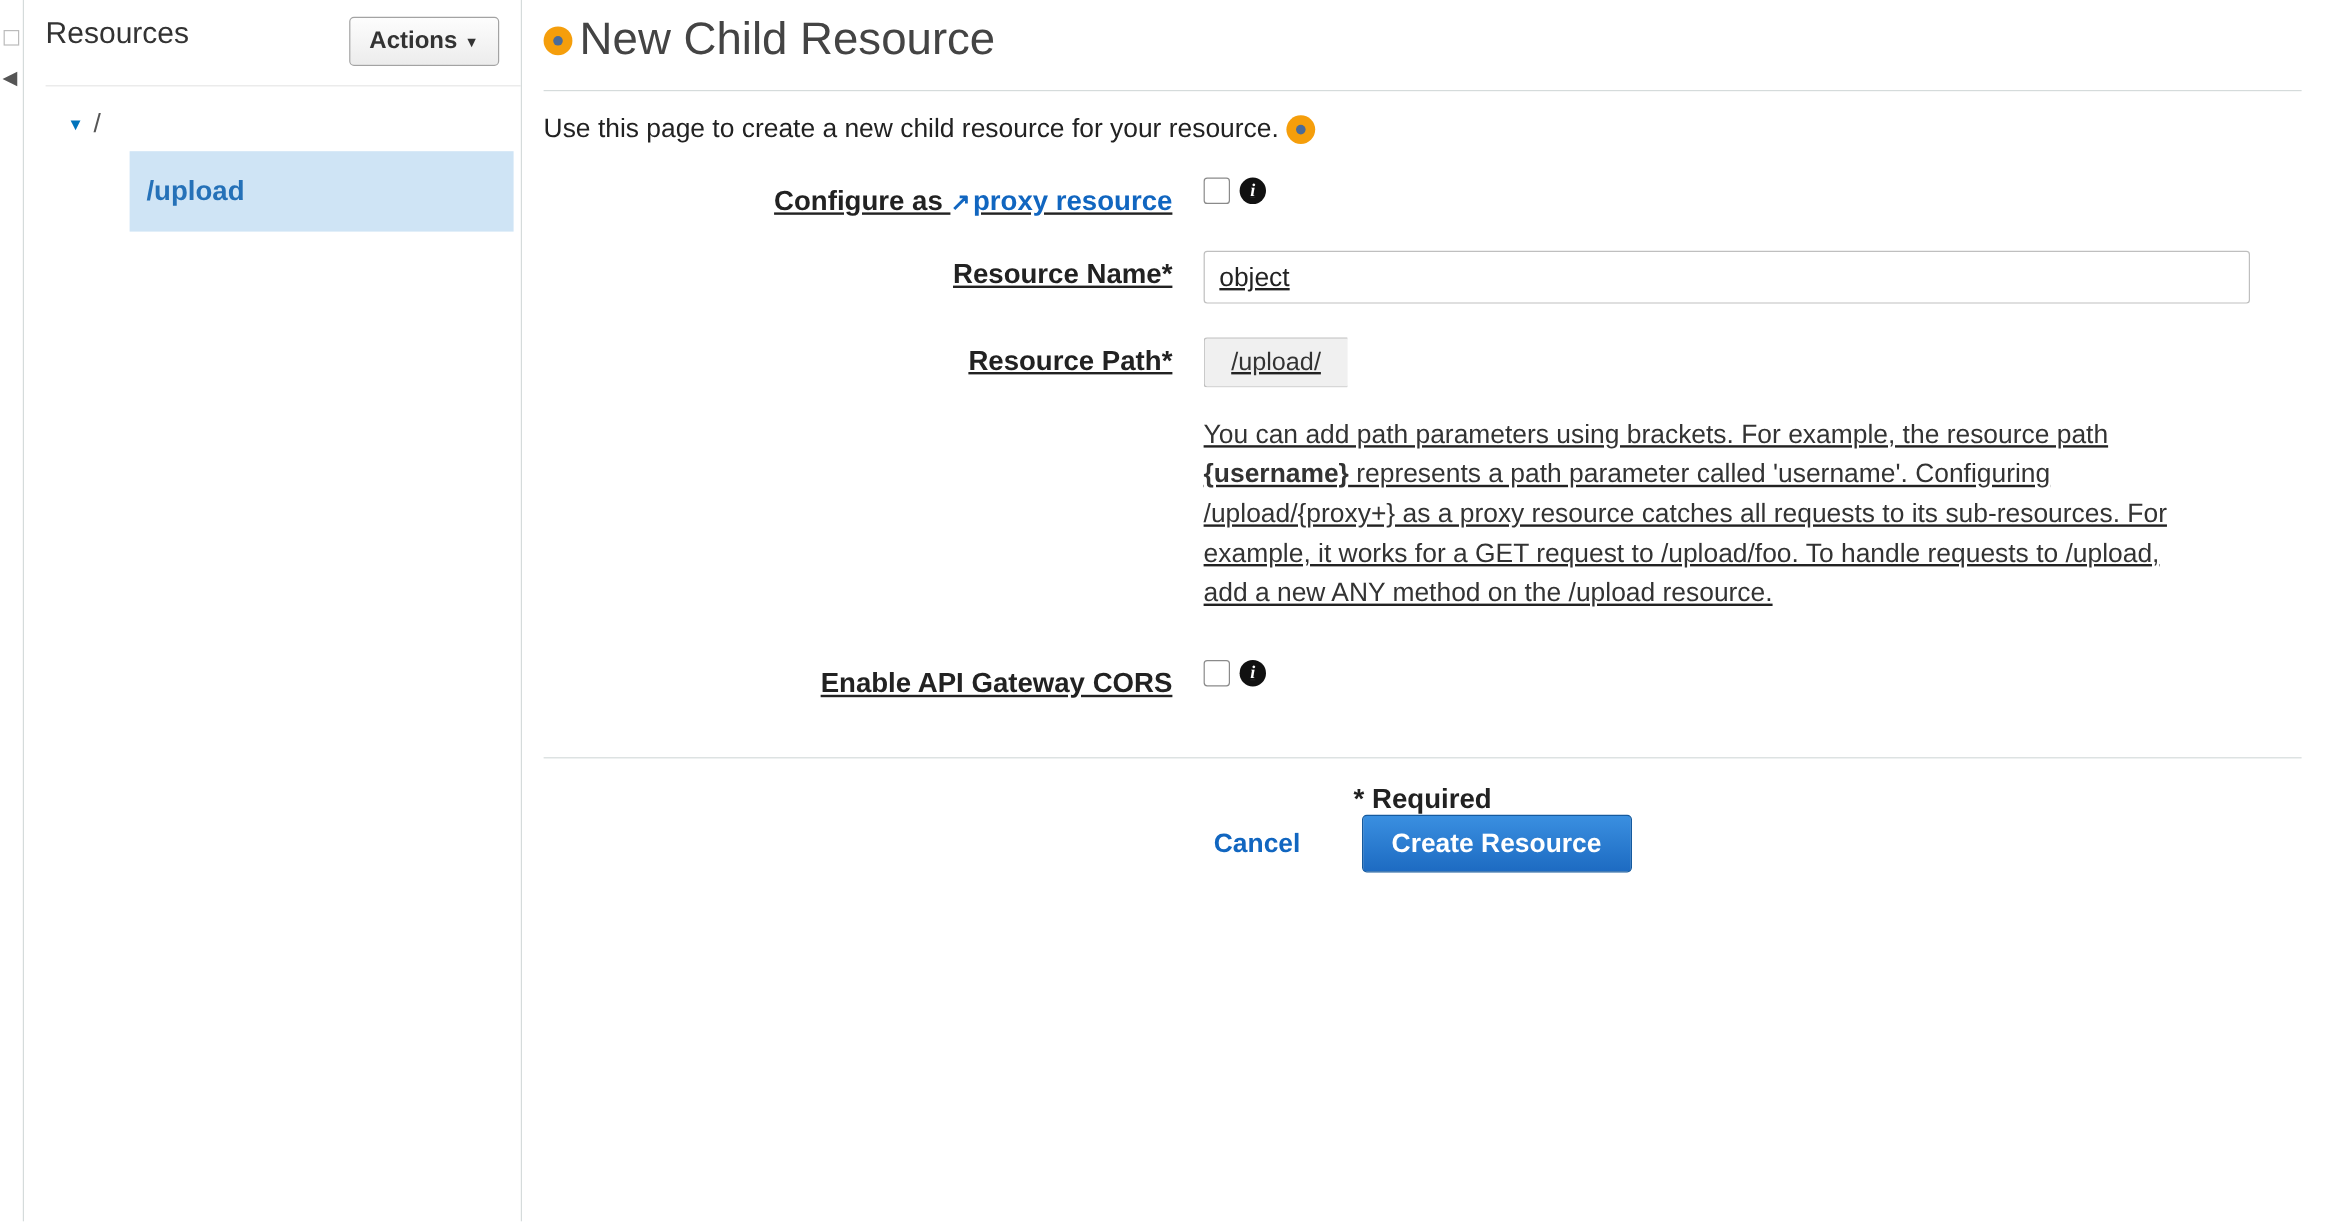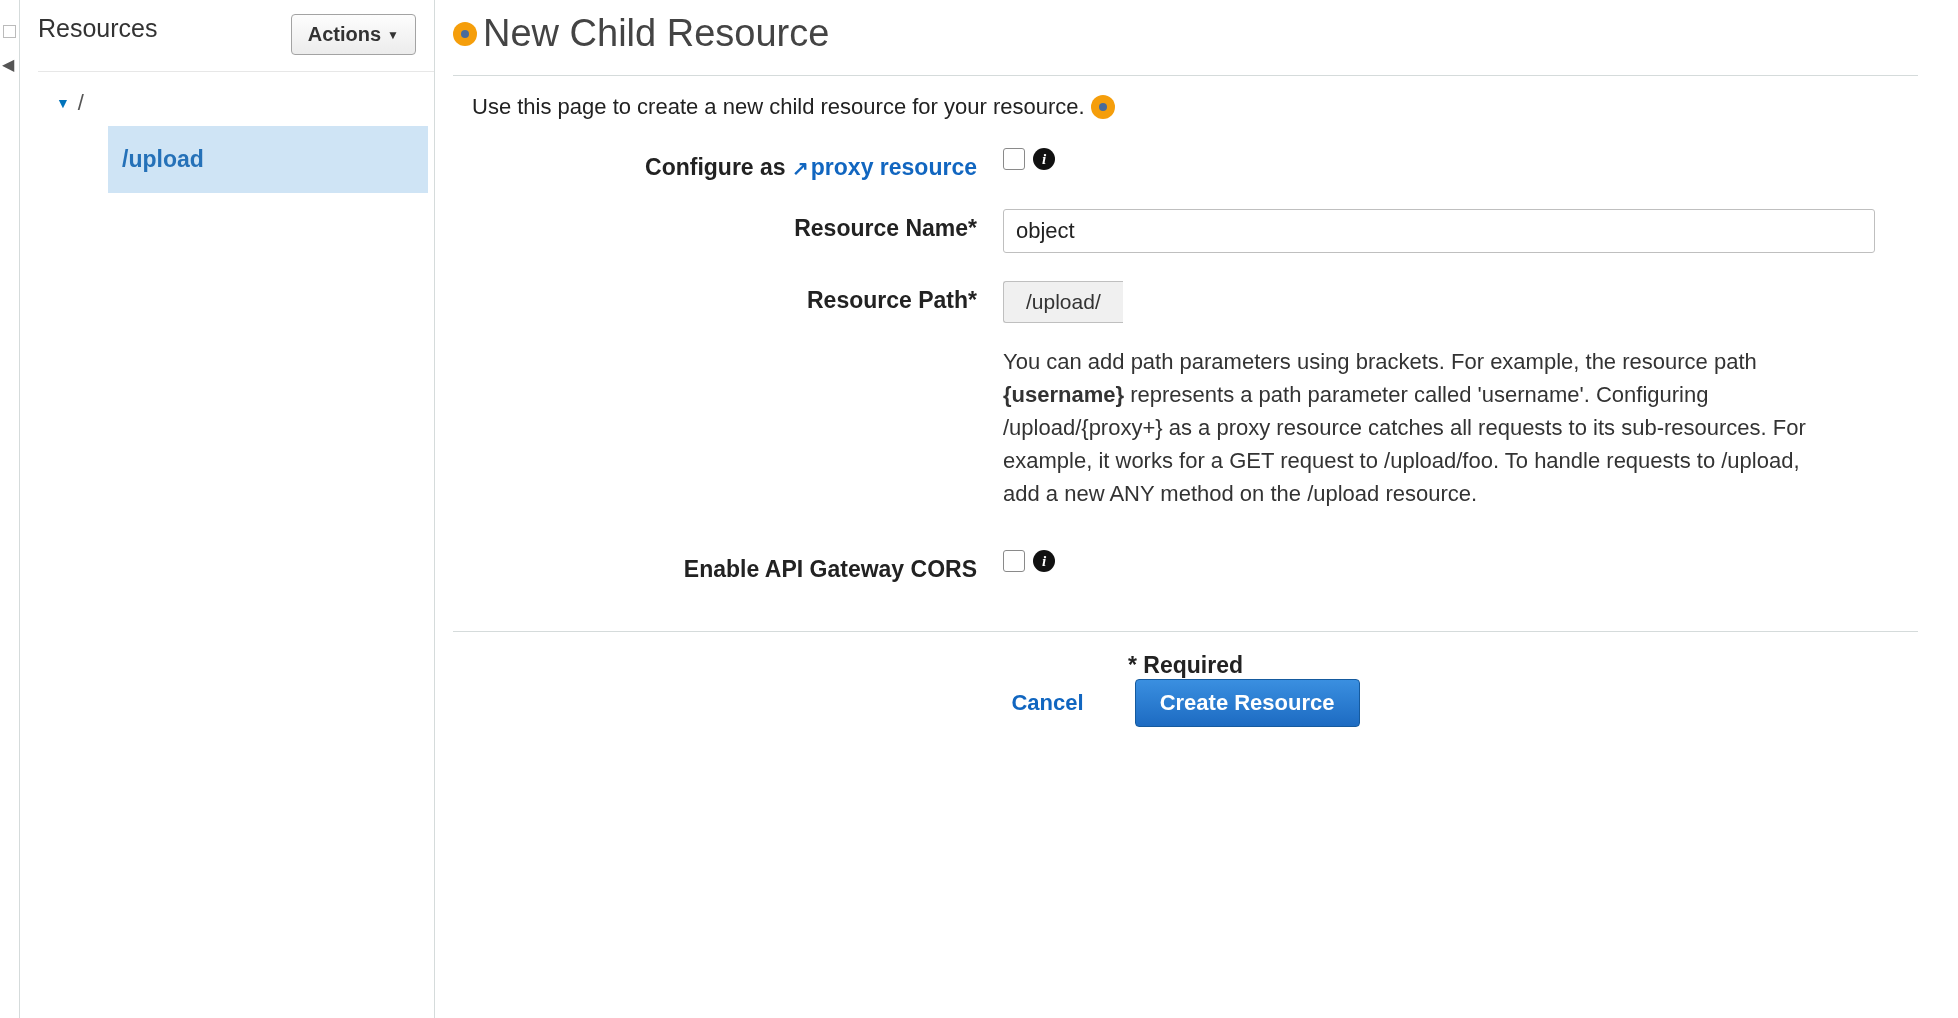--- a/index.html
+++ b/index.html
@@ -130,26 +130,25 @@
   }
   hr.title-rule {
     border: none;
     border-top: 1px solid #d5dbdb;
     margin: 20px 0 18px 0;
   }
   .page-desc {
     font-size: 22px;
     color: #222;
     display: flex;
-    align-items: center;
+    align-items: flex-end;
     gap: 6px;
     margin-bottom: 28px;
-    margin-left: 19px;
-  }
-  .form { width: 100%; }
+  }
+  .form { width: 100%; text-decoration: underline; }
   .form-row {
     display: flex;
     align-items: flex-start;
     margin-bottom: 28px;
   }
   .form-label {
     width: 550px;
     text-align: right;
     padding-right: 26px;
     font-size: 23px;

